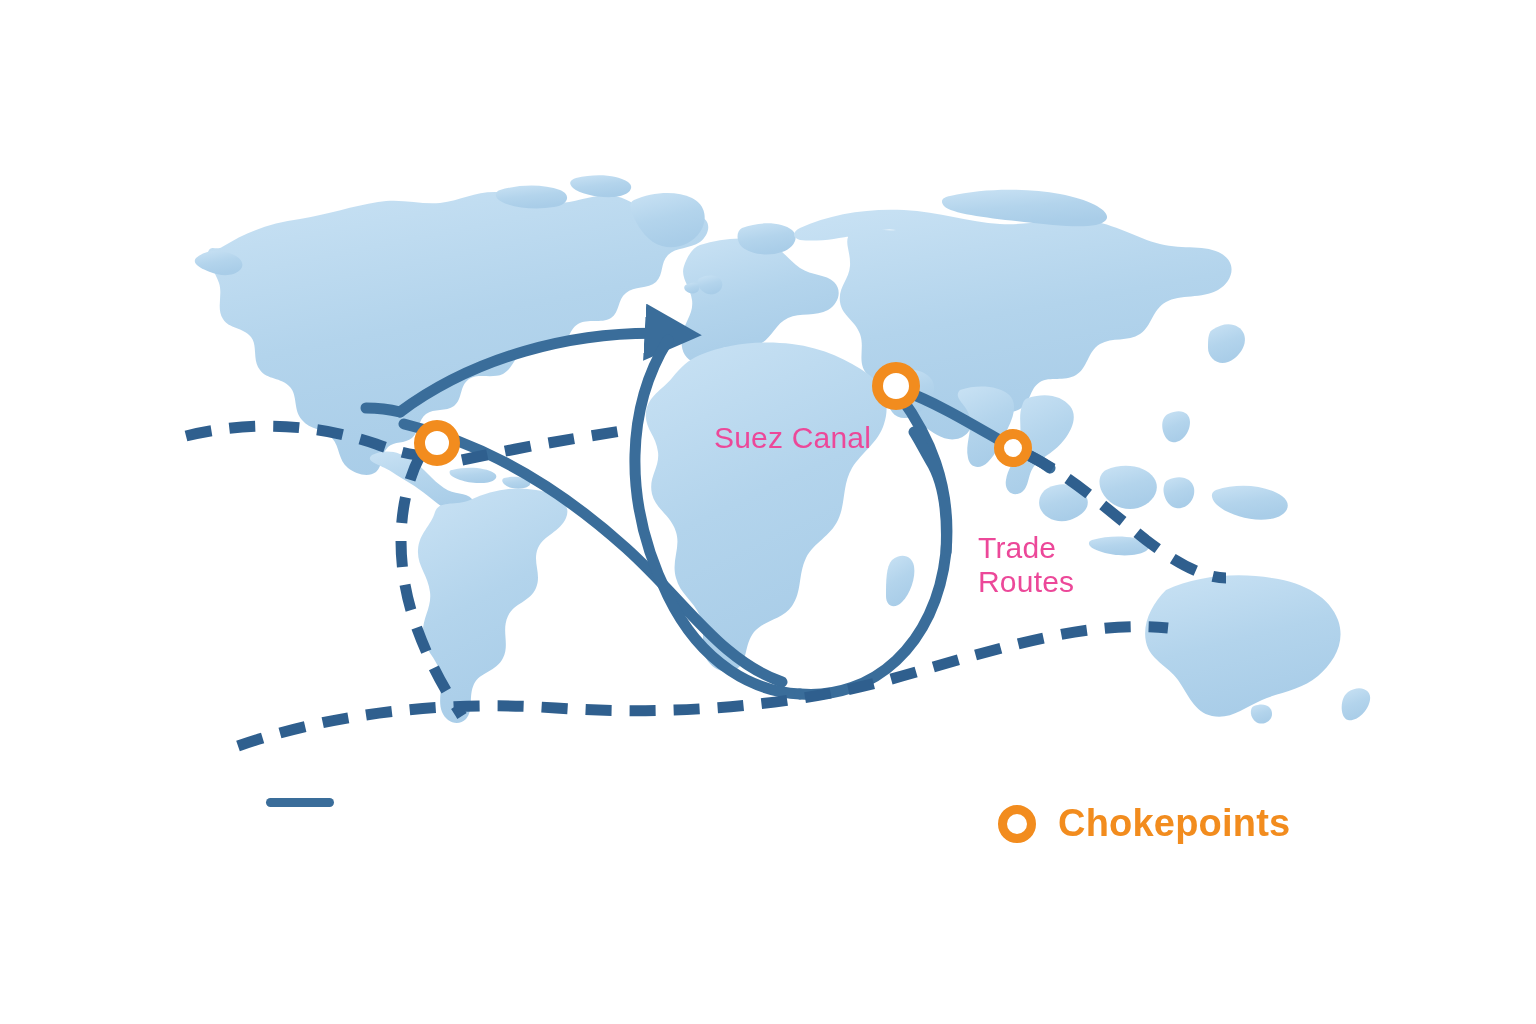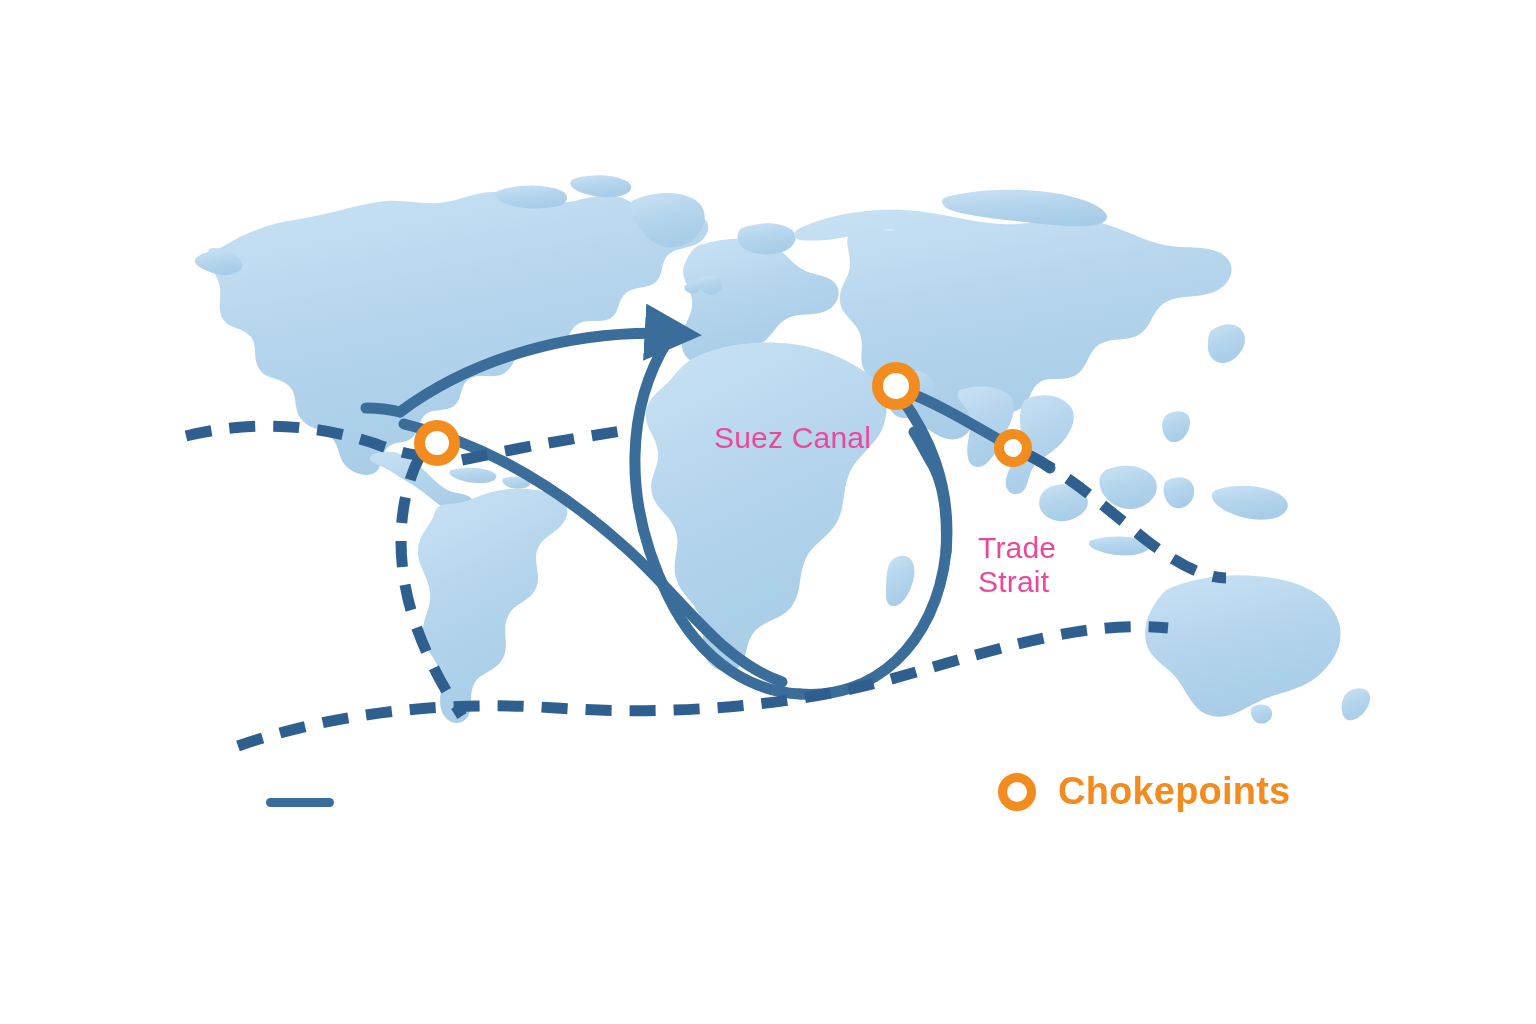--- a/index.html
+++ b/index.html
@@ -21,21 +21,21 @@
     white-space:nowrap;
     line-height:1.12;
     margin-top:32px;
   }
   #label-suez{left:714px;top:389px;}
   #label-malacca{left:978px;top:499px;}
   #label-malacca .l2{display:block;}
 
   .legend{position:absolute;display:flex;align-items:center;}
   #legend-trade{left:266px;top:798px;}
-  #legend-choke{left:998px;top:770px;}
+  #legend-choke{left:998px;top:802px;}
   .legend-swatch-line{
     width:68px;height:9px;border-radius:4.5px;
     background:#3a6d9a;margin-right:16px;
   }
   .legend-swatch-ring{
     width:38px;height:38px;border-radius:50%;
     border:9px solid #f28c1e;background:#ffffff;
     margin-right:22px;box-sizing:border-box;
   }
   .legend-label{
@@ -268,21 +268,21 @@
     <path d="M462,460 C500,452 540,444 578,438 C602,434 616,432 626,430"></path>
 
     <path d="M1030,456 C1070,476 1106,508 1146,540 C1180,566 1206,578 1226,578"></path>
   </g>
 </svg>
 
 <div class="map-label" id="label-suez">Suez Canal</div>
 
 <div class="map-label" id="label-malacca">
   <span class="l1">Trade</span>
-  <span class="l2">Strait</span>
+  <span class="l2">Routes</span>
 </div>
 
 <div class="choke-marker" id="choke-panama"></div>
 <div class="choke-marker" id="choke-suez"></div>
 <div class="choke-marker" id="choke-malacca"></div>
 
 <div class="legend" id="legend-trade">
   <div class="legend-swatch-line"></div>
 </div>
 

